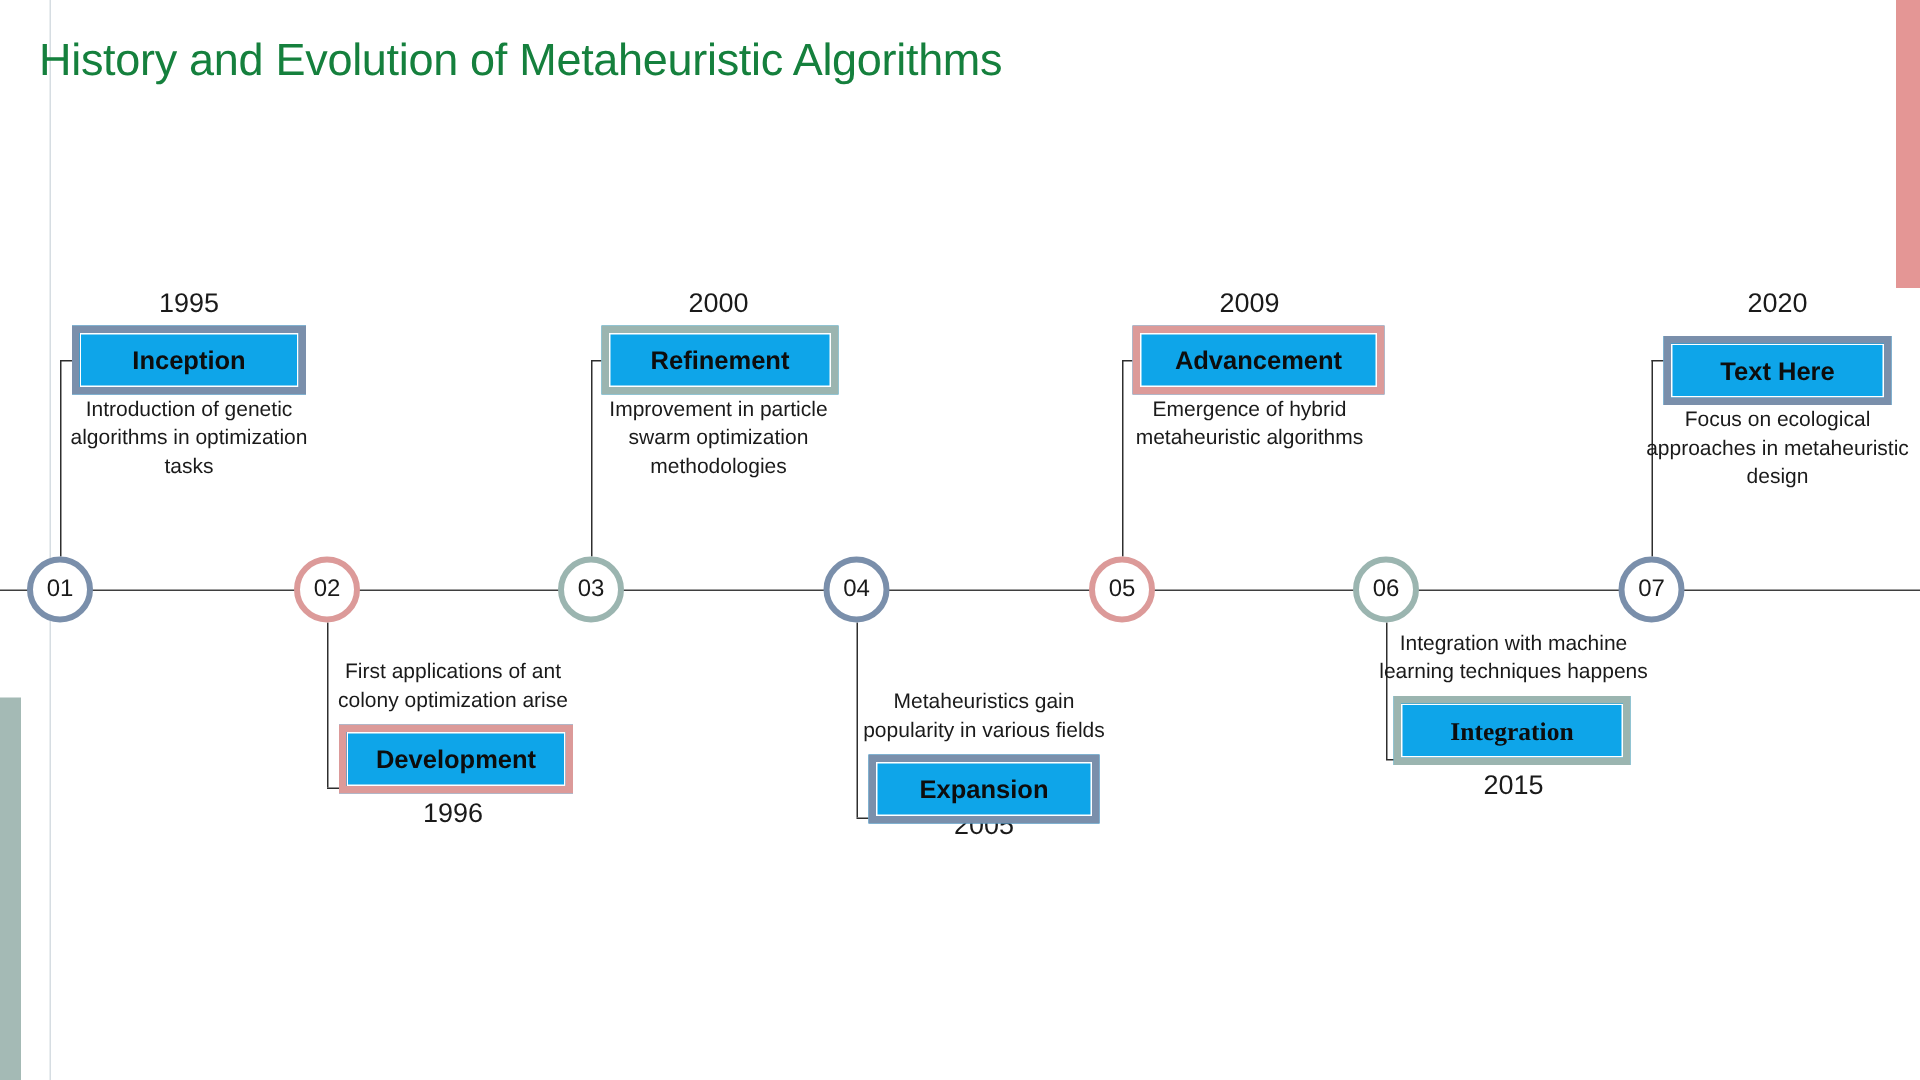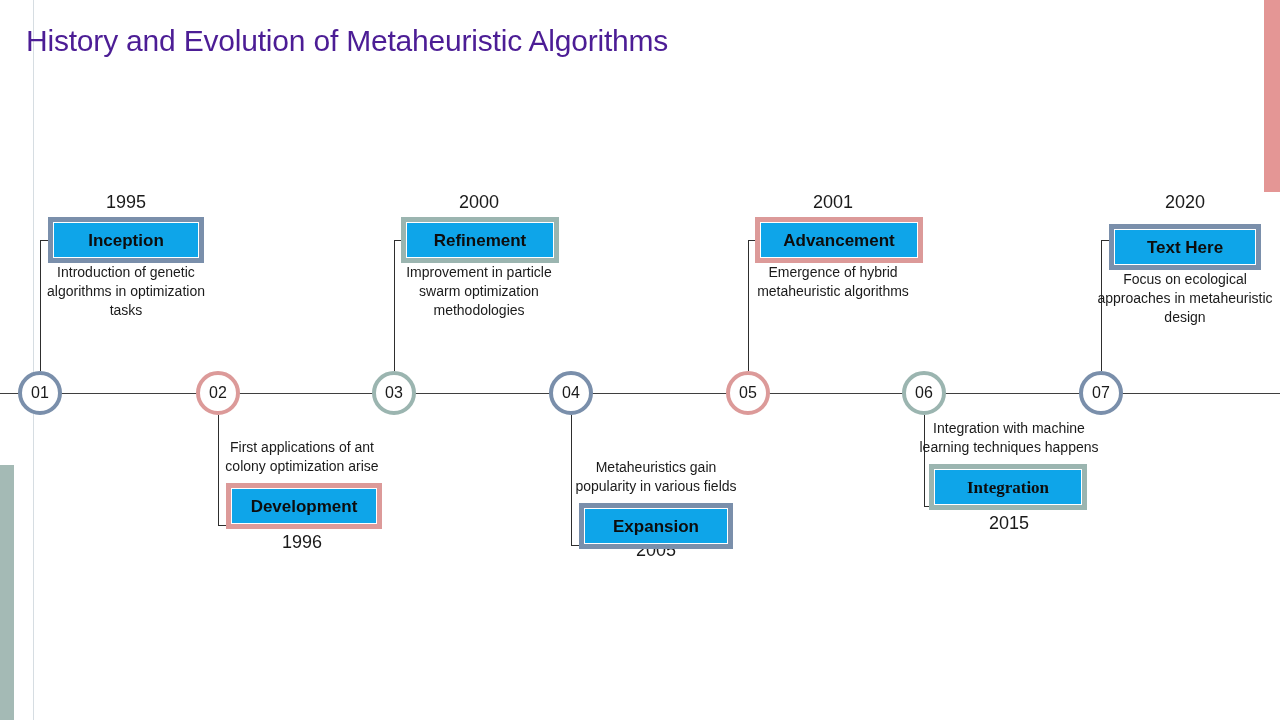--- a/index.html
+++ b/index.html
@@ -49,21 +49,21 @@
   }
 
   
   .title {
     position: absolute;
     left: 26px;
     top: 24px;
     font-size: 30px;
     font-weight: 400;
     letter-spacing: -0.2px;
-    color: #4c1d95;
+    color: #15803d;
     white-space: nowrap;
   }
 
   
   .axis {
     position: absolute;
     left: 0;
     top: 393px;
     width: 1280px;
     height: 1px;
@@ -227,21 +227,21 @@
         <div class="year">2005</div>
       </div>
       <div class="connector" style="left: 571px; top: 415px;">
         <div class="vline" style="top: 0px; height: 130px;"></div>
         <div class="hline" style="top: 130px; width: 8px;"></div>
       </div>
       <div class="node" style="border-color: rgb(122, 143, 171); left: 549px;">
         <span class="node-label">04</span>
       </div>
       <div class="group above" style="left: 743px; width: 180px; top: 191px;">
-        <div class="year">2001</div>
+        <div class="year">2009</div>
         <div style="position: relative; height: 46px;">
           <div class="box" style="border-color: rgb(220, 154, 153); position: absolute; left: 12px; width: 168px; top: 0px;">
             <div class="box-title">Advancement</div>
           </div>
         </div>
         <div class="desc">Emergence of hybrid metaheuristic algorithms</div>
       </div>
       <div class="connector" style="left: 748px; top: 240px;">
         <div class="vline" style="top: 0px; height: 131px;"></div>
         <div class="hline" style="top: 0px; width: 7px;"></div>

